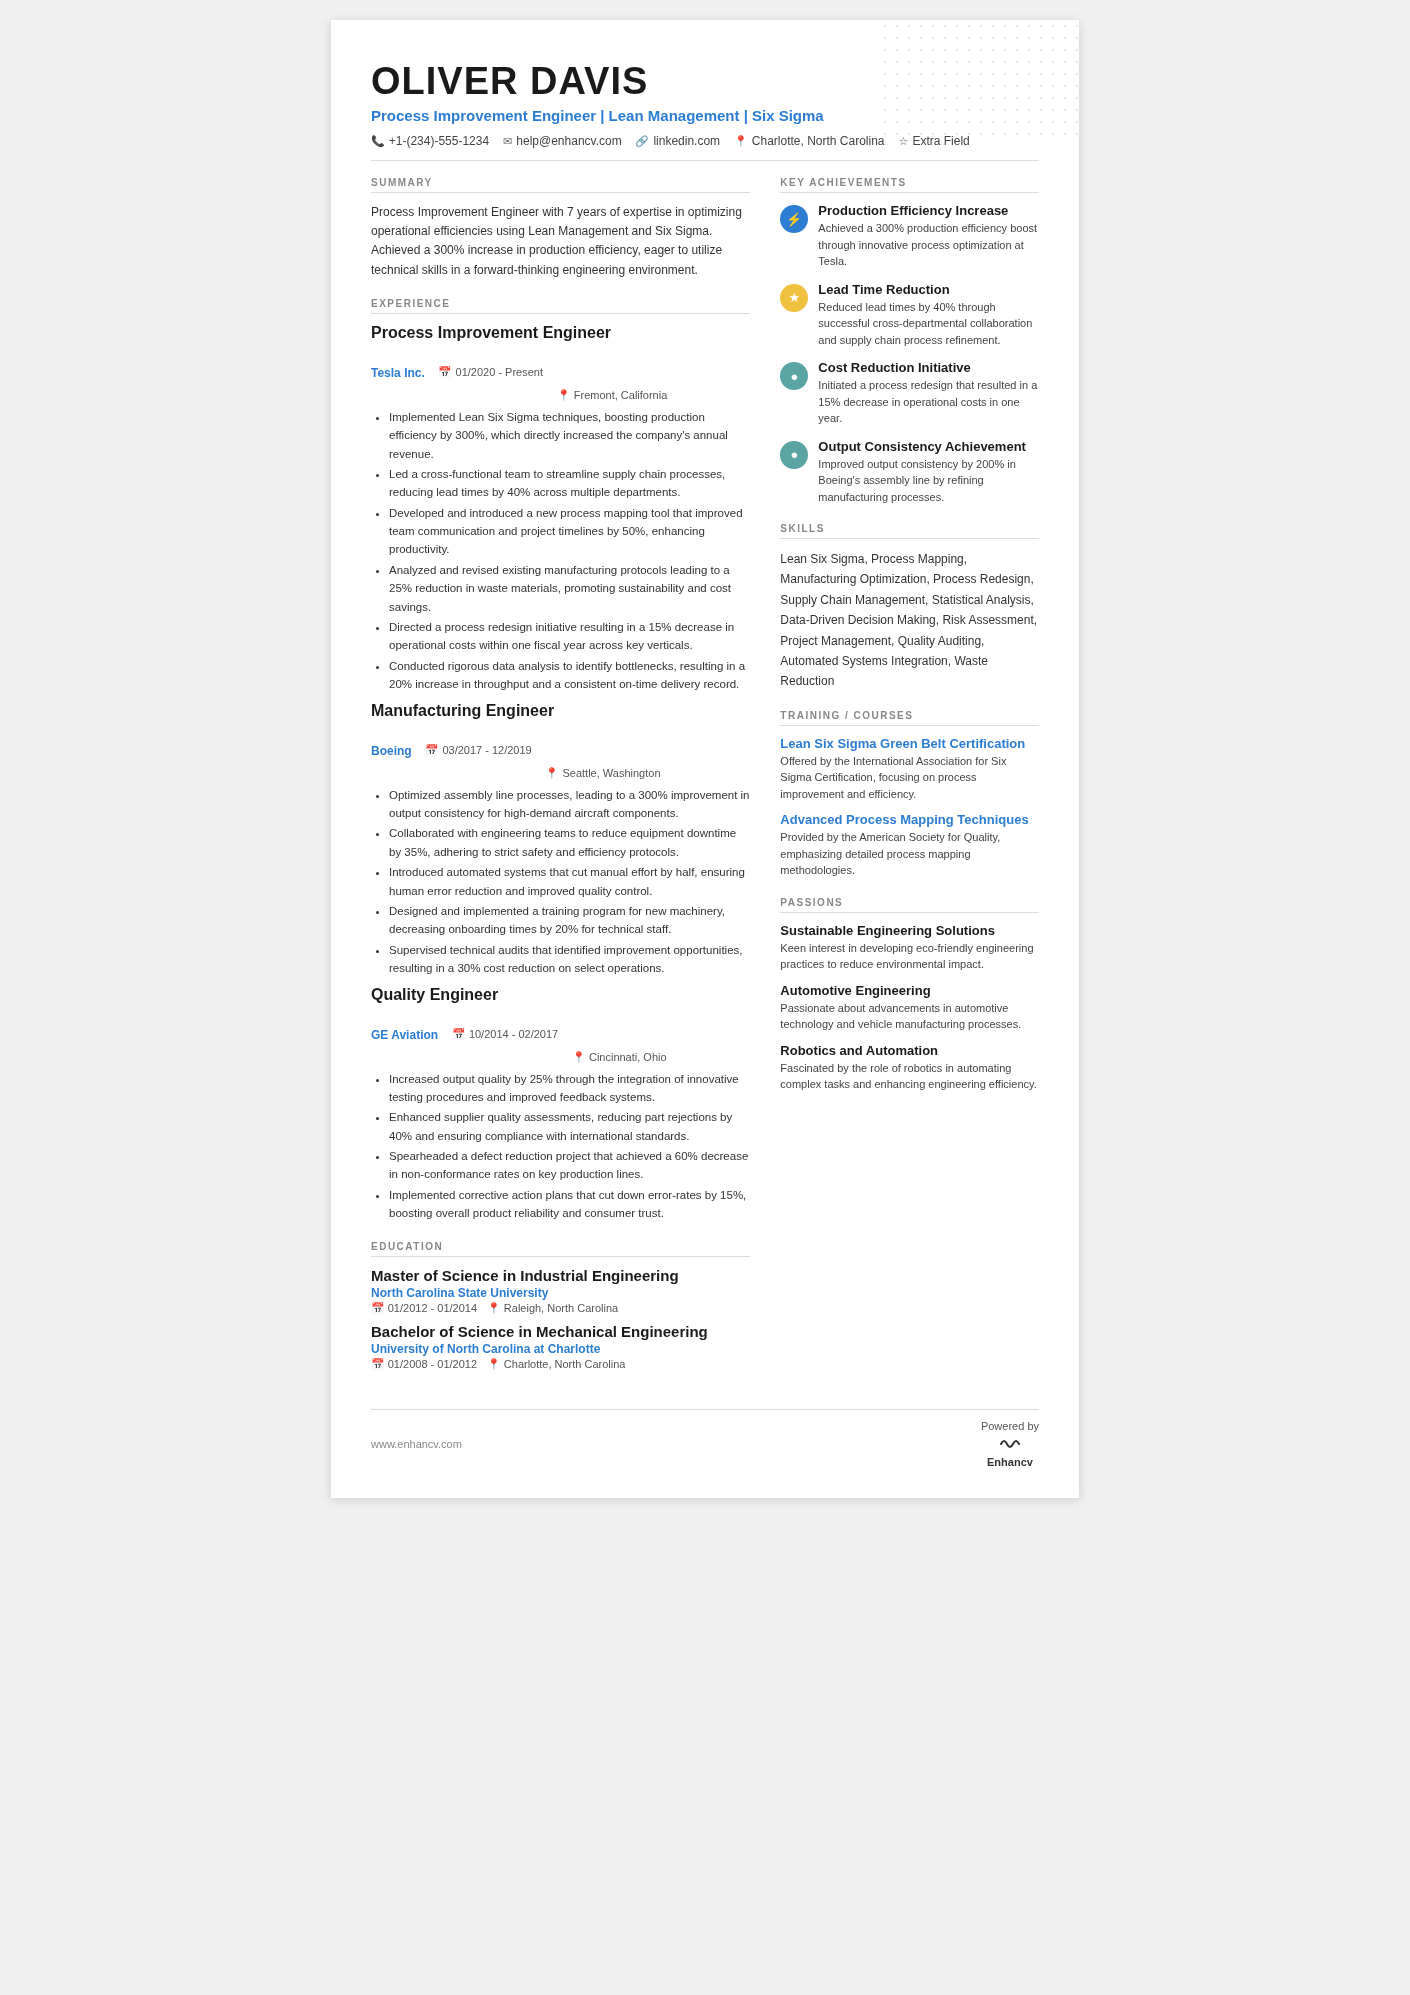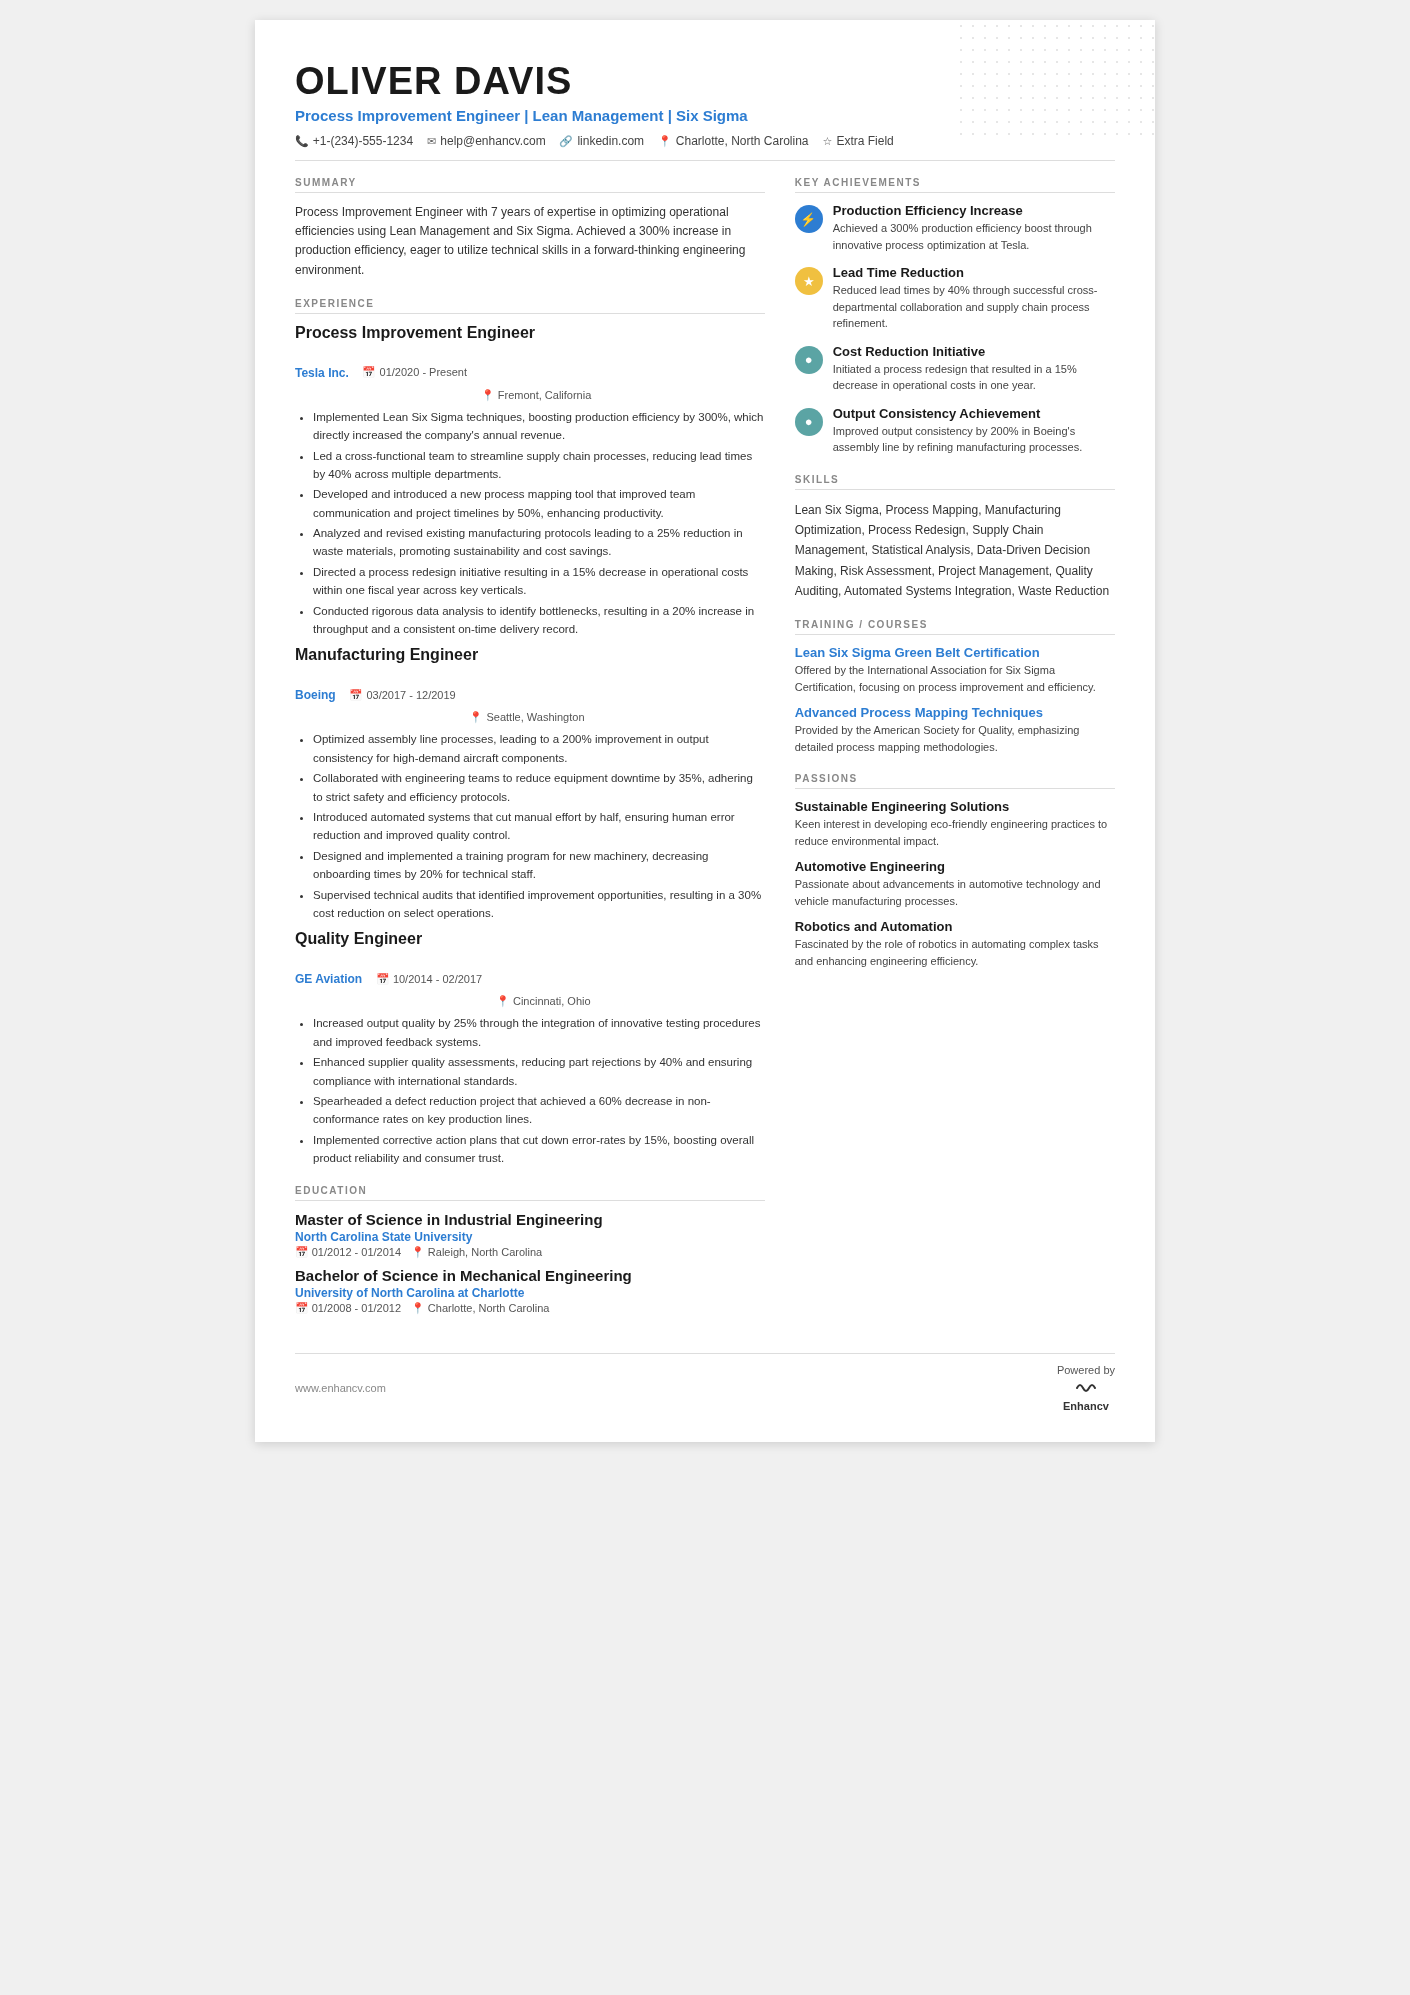--- a/index.html
+++ b/index.html
@@ -5,21 +5,21 @@
     * { margin: 0; padding: 0; box-sizing: border-box; }
     body {
       font-family: Arial, sans-serif;
       background: #f0f0f0;
       display: flex;
       justify-content: center;
       align-items: flex-start;
       padding: 20px;
     }
     .resume-page {
-      width: 900px;
+      width: 748px;
       background: #fff;
       position: relative;
       box-shadow: 0 2px 10px rgba(0,0,0,0.15);
       padding: 40px 40px 30px 40px;
     }
     
     .dots-decoration {
       position: absolute;
       top: 0;
       right: 0;
@@ -314,21 +314,21 @@
               </ul>
   </div>
             <div>
     <div class="job-title">Manufacturing Engineer</div>
     <div class="job-meta">
       <span class="job-company">Boeing</span>
       <span class="job-dates">📅 03/2017 - 12/2019</span>
       <span class="job-location">📍 Seattle, Washington</span>
     </div>
     <ul class="job-bullets">
-                <li>Optimized assembly line processes, leading to a 200% improvement in output consistency for high-demand aircraft components.</li>
+                <li>Optimized assembly line processes, leading to a 300% improvement in output consistency for high-demand aircraft components.</li>
                 <li>Collaborated with engineering teams to reduce equipment downtime by 35%, adhering to strict safety and efficiency protocols.</li>
                 <li>Introduced automated systems that cut manual effort by half, ensuring human error reduction and improved quality control.</li>
                 <li>Designed and implemented a training program for new machinery, decreasing onboarding times by 20% for technical staff.</li>
                 <li>Supervised technical audits that identified improvement opportunities, resulting in a 30% cost reduction on select operations.</li>
               </ul>
   </div>
             <div>
     <div class="job-title">Quality Engineer</div>
     <div class="job-meta">
       <span class="job-company">GE Aviation</span>

